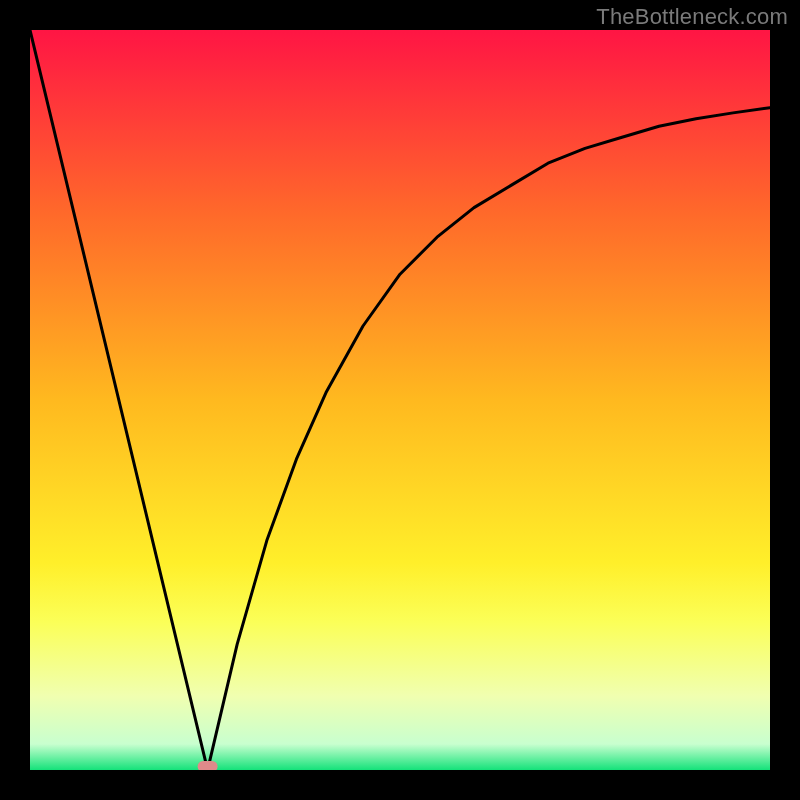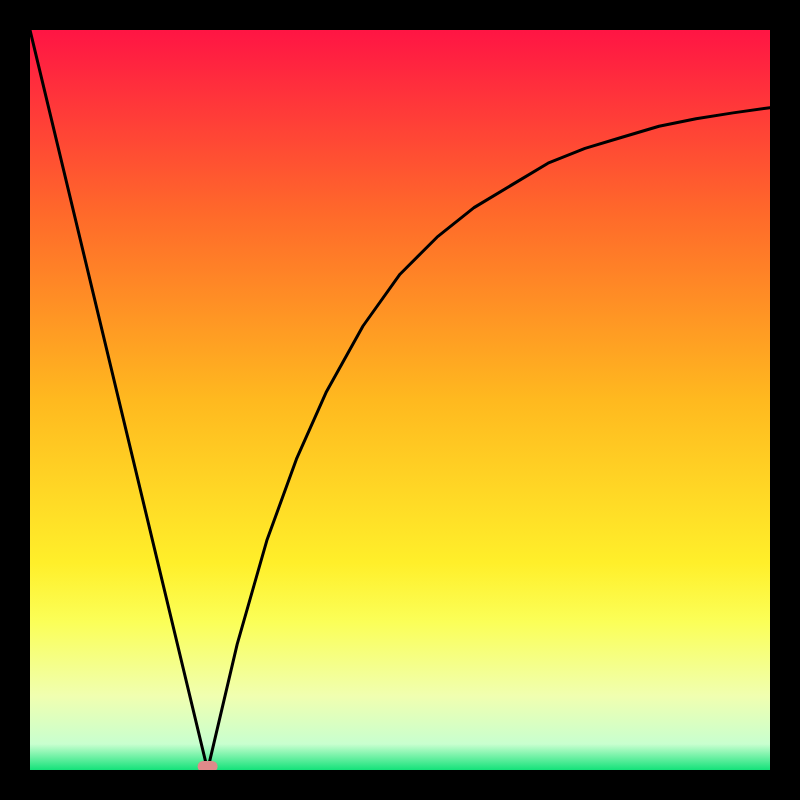--- a/index.html
+++ b/index.html
@@ -36,20 +36,21 @@
     overflow: hidden;
   }
   .plot-area svg {
     display: block;
   }
 </style>
 </head>
 <body>
 
 <div class="frame">
+  <div class="watermark">TheBottleneck.com</div>
   <div class="plot-area">
     <svg id="chart-svg" width="740" height="740" viewBox="0 0 740 740" preserveAspectRatio="none">
       <defs>
         <linearGradient id="bg-grad" x1="0" y1="0" x2="0" y2="1">
             <stop offset="0.00%" stop-color="#ff1544"></stop>
             <stop offset="25.00%" stop-color="#ff6a2a"></stop>
             <stop offset="50.00%" stop-color="#ffb91f"></stop>
             <stop offset="72.00%" stop-color="#ffef2a"></stop>
             <stop offset="80.00%" stop-color="#fbff58"></stop>
             <stop offset="90.00%" stop-color="#f0ffb0"></stop>

